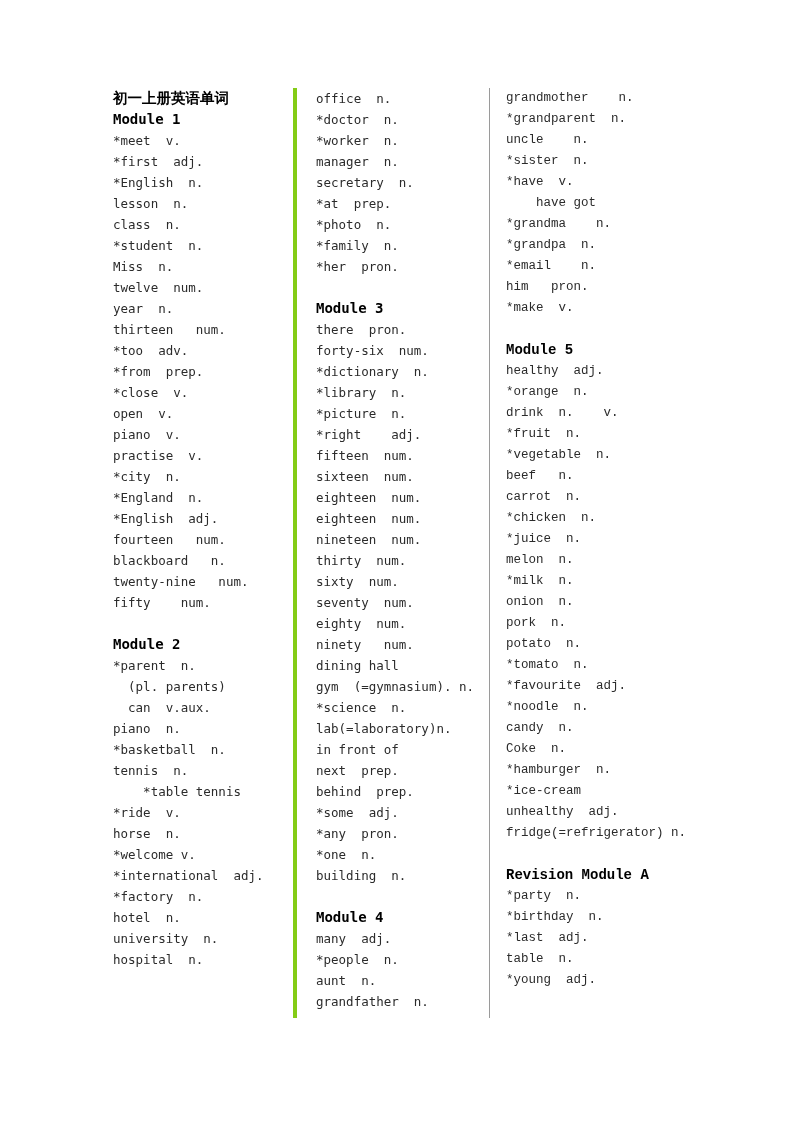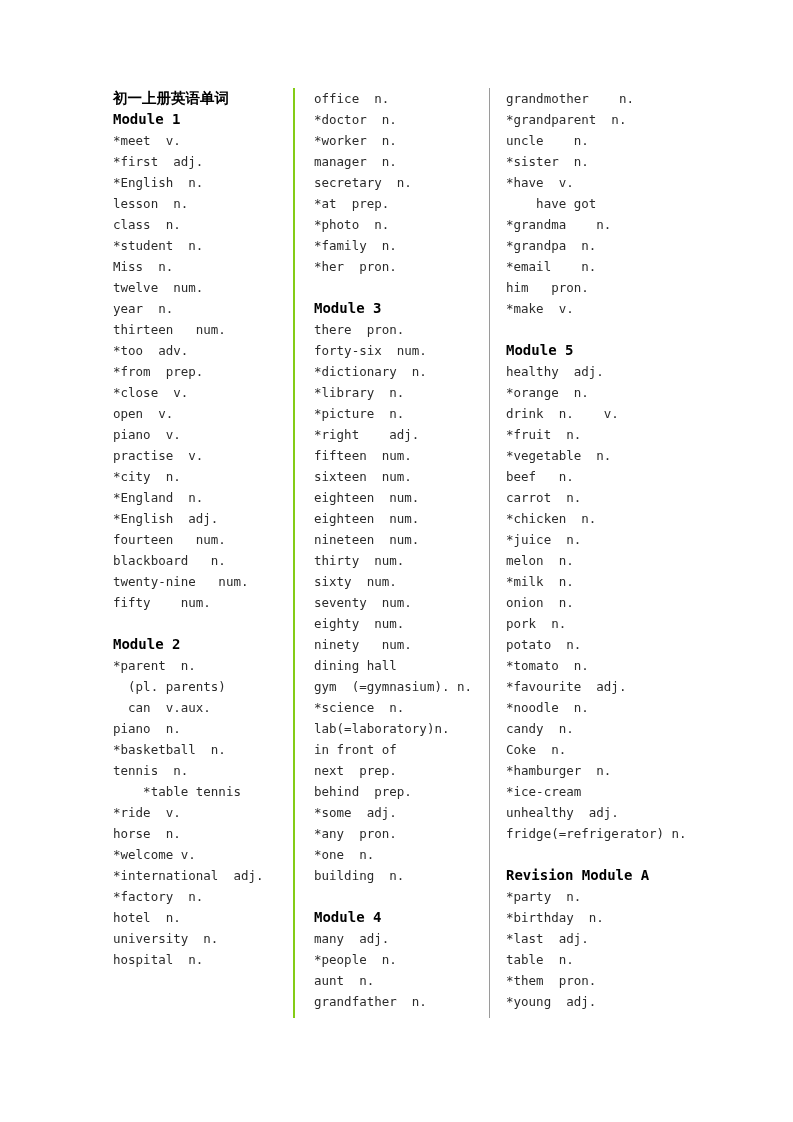--- a/index.html
+++ b/index.html
@@ -30,30 +30,31 @@
     flex-direction: row;
     align-items: flex-start;
   }
   .col {
     box-sizing: border-box;
     padding-top: 0px;
   }
   .col-1 { width: 180px; padding-right: 8px; }
   .col-2 {
     width: 196px;
-    border-left: 2px solid #84cc16;
+    border-left: 4px solid #84cc16;
     padding-left: 19px;
     padding-right: 8px;
     min-height: 930px;
   }
   .col-3 {
     width: 199px;
     border-left: 1px solid #9a9a9a;
     padding-left: 16px;
     min-height: 930px;
+    font-family: Liberation Mono, monospace;
   }
   .doc-title {
     font-family: "DejaVu Sans", "Liberation Sans", sans-serif;
     font-size: 14.5px;
     font-weight: 700;
     line-height: 21px;
     letter-spacing: 0px;
     white-space: nowrap;
     margin: 0 0 0 0;
     padding: 0;
@@ -208,17 +209,16 @@
         <div class="entry">*hamburger  n.</div>
         <div class="entry">*ice-cream</div>
         <div class="entry">unhealthy  adj.</div>
         <div class="entry">fridge(=refrigerator) n.</div>
         <div class="spacer"> </div>
         <div class="mod-head">Revision Module A</div>
         <div class="entry">*party  n.</div>
         <div class="entry">*birthday  n.</div>
         <div class="entry">*last  adj.</div>
         <div class="entry">table  n.</div>
-        <div class="entry">*them  pron.</div>
         <div class="entry">*young  adj.</div>
       </div>
   </div>
 </div>
 
 </body></html>

